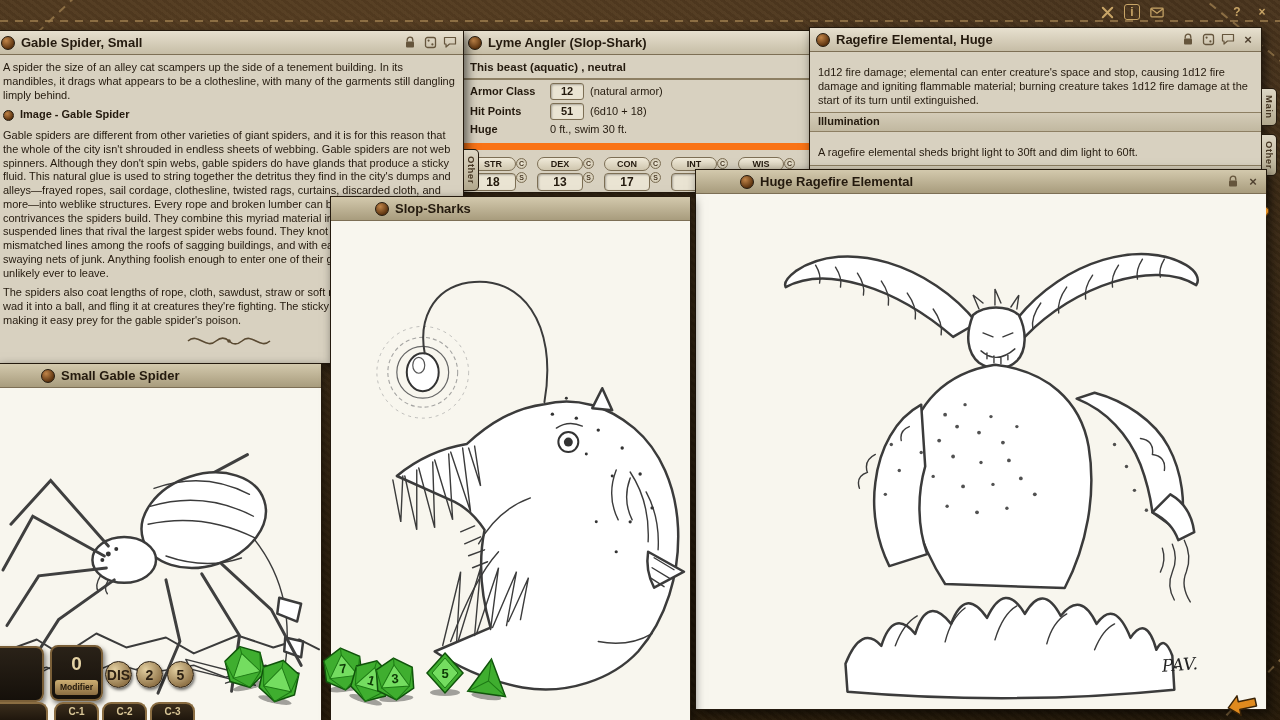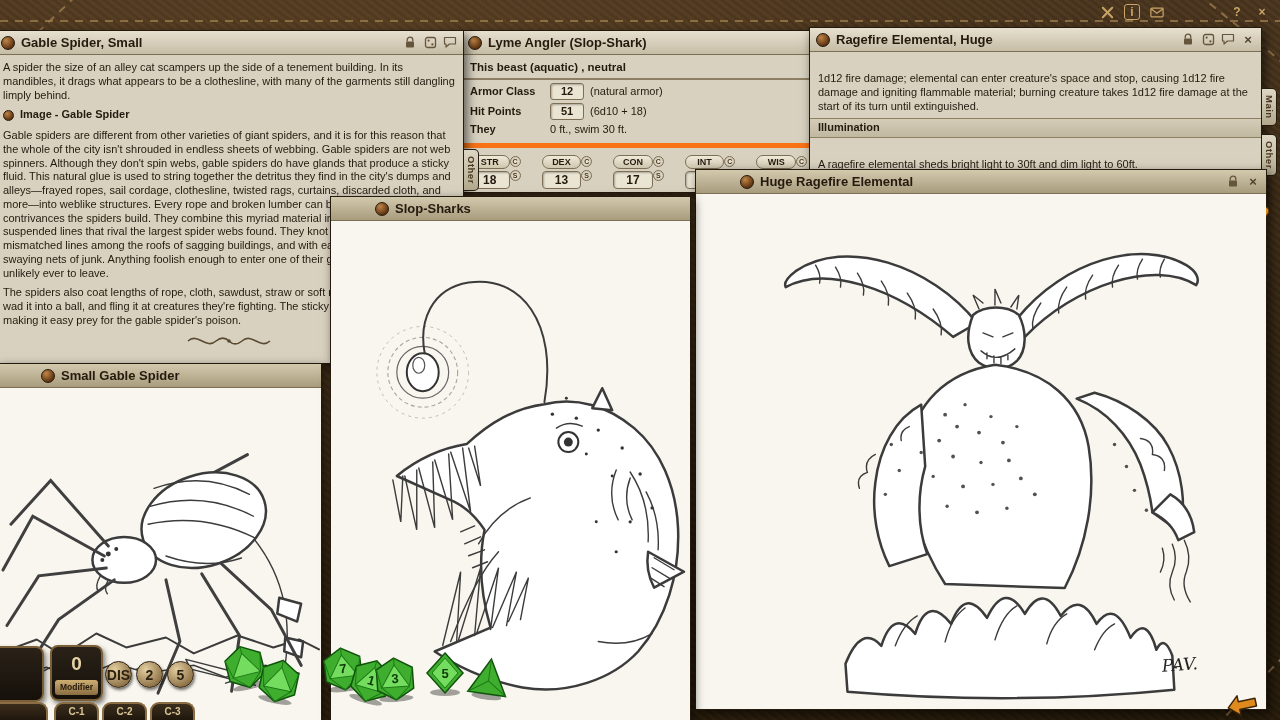--- a/index.html
+++ b/index.html
@@ -38,31 +38,31 @@
   .link-row { display:flex; align-items:center; gap:6px; margin:1px 0 7px; font-weight:bold; }
   .flourish { display:block; margin:2px auto 0; }
   .vtab { position:absolute; width:15px; background:linear-gradient(#ddd6c4,#b2a88d); border:1px solid #241a0e; border-left:none; border-radius:0 5px 5px 0;
     color:#463push622; color:#463622; font-size:9.5px; font-weight:bold; writing-mode:vertical-rl; text-align:center; padding:6px 1px; letter-spacing:.5px; }
 
   
   .typeline { font-weight:bold; font-size:11.5px; padding:5px 8px 4px; border-bottom:2px solid #8d7f63; color:#241a0e; }
   .frow { display:flex; align-items:center; gap:6px; padding:3px 8px 0; font-size:11px; color:#241a0e; }
   .flabel { font-weight:bold; width:74px; flex:none; }
   .fval { width:34px; flex:none; text-align:center; background:#eae4d3; border:1px solid #7d6f55; border-radius:3px; font-weight:bold; line-height:15px; box-shadow:inset 1px 1px 2px rgba(0,0,0,.28); }
-  .abilities { display:flex; gap:20px; padding:7px 6px 0; border-top:5px solid #f97316; margin-top:6px; }
+  .abilities { display:flex; gap:9px; padding:7px 6px 0; border-top:7px solid #f97316; margin-top:6px; }
   .ab { position:relative; width:58px; text-align:center; }
   .ab-name { display:block; margin:0 10px 2px 2px; background:linear-gradient(#f0ead9,#cfc6ae); border:1px solid #7d6f55; border-radius:7px; font-size:9px; font-weight:bold; color:#241a0e; line-height:12px; }
   .ab-score { display:block; margin:0 10px 1px 2px; background:#eae4d3; border:1px solid #7d6f55; border-radius:4px; font-size:12px; font-weight:bold; line-height:16px; box-shadow:inset 1px 1px 2px rgba(0,0,0,.28); min-height:18px; }
   .ab-mod { font-size:9px; font-weight:bold; line-height:11px; }
   .ab-cs { position:absolute; right:-1px; top:1px; display:flex; flex-direction:column; gap:3px; }
   .cs-btn { width:11px; height:11px; border-radius:50%; border:1px solid #7d6f55; background:radial-gradient(#f0ead9,#c6bda6); font-size:7px; font-weight:bold; line-height:10px; color:#463622; text-align:center; }
 
   
   .rf-body { padding:0; }
-  .rf-body p { padding:20px 8px 2px; margin:0; }
+  .rf-body p { padding:14px 8px 2px; margin:0; }
   .band { background:linear-gradient(#d4ccb8,#c1b8a0); border-top:1px solid #8d7f63; border-bottom:1px solid #8d7f63; font-weight:bold; font-size:11px; padding:2px 8px; color:#241a0e; margin-top:3px; }
 
   
   .img-canvas { position:absolute; left:0; right:0; top:24px; bottom:0; background:#f8f6ee; overflow:hidden; }
   .img-canvas svg { display:block; width:100%; height:100%; }
   .sk { stroke:#3b3b3b; fill:none; stroke-width:2; stroke-linecap:round; stroke-linejoin:round; }
   .skf { stroke:#3b3b3b; fill:#ffffff; stroke-width:2.5; stroke-linejoin:round; }
   .skt { stroke:#3b3b3b; fill:none; stroke-width:1.4; stroke-linecap:round; }
   .pin-icon { position:absolute; right:-5px; top:36px; width:13px; height:17px; }
 
@@ -169,21 +169,21 @@
       <span class="flabel">Armor Class</span>
       <span class="fval">12</span>
       <span>(natural armor)</span>
     </div>
     <div class="frow">
       <span class="flabel">Hit Points</span>
       <span class="fval">51</span>
       <span>(6d10 + 18)</span>
     </div>
     <div class="frow">
-      <span class="flabel">They</span>
+      <span class="flabel">Huge</span>
       <span>0 ft., swim 30 ft.</span>
     </div>
     <div class="abilities">
       <div class="ab">
         <span class="ab-name">STR</span>
         <span class="ab-score">18</span>
         <span class="ab-mod">+4</span>
         <span class="ab-cs">
             <span class="cs-btn">C</span>
             <span class="cs-btn">S</span>

